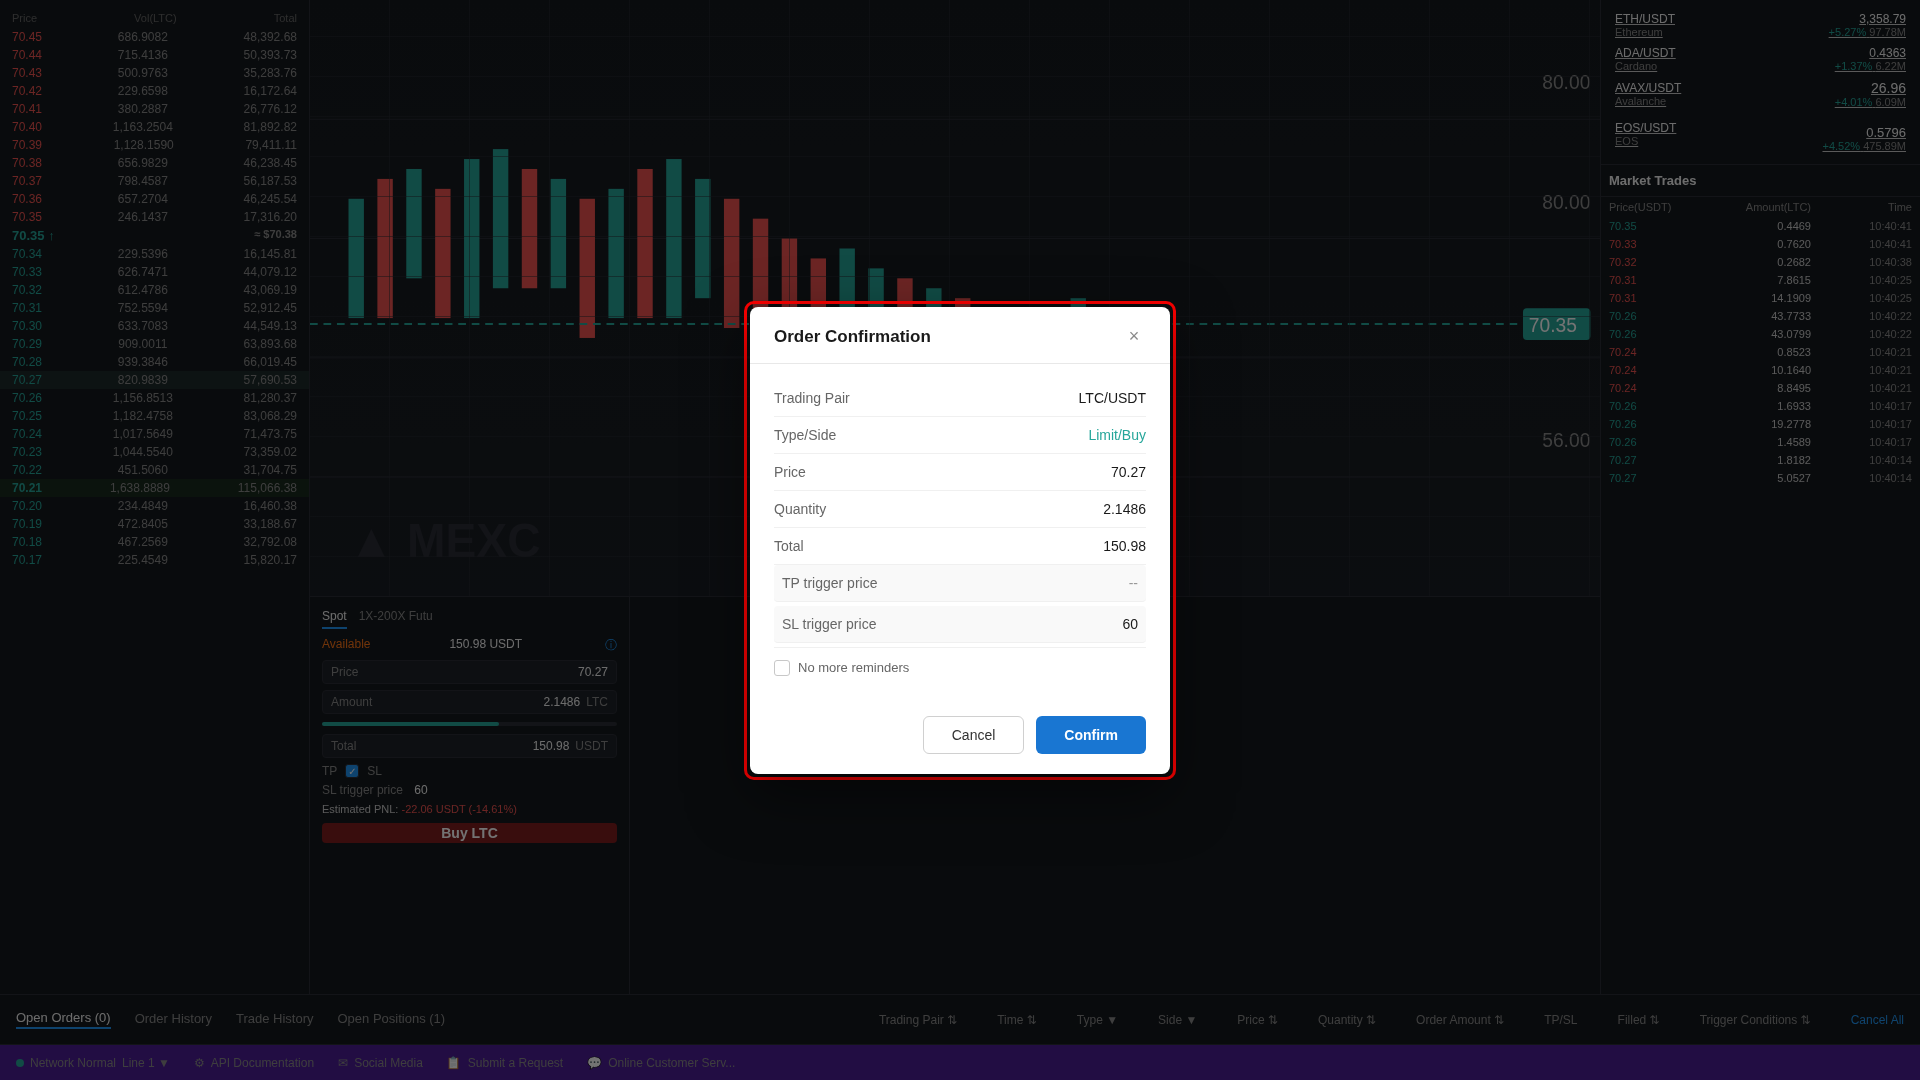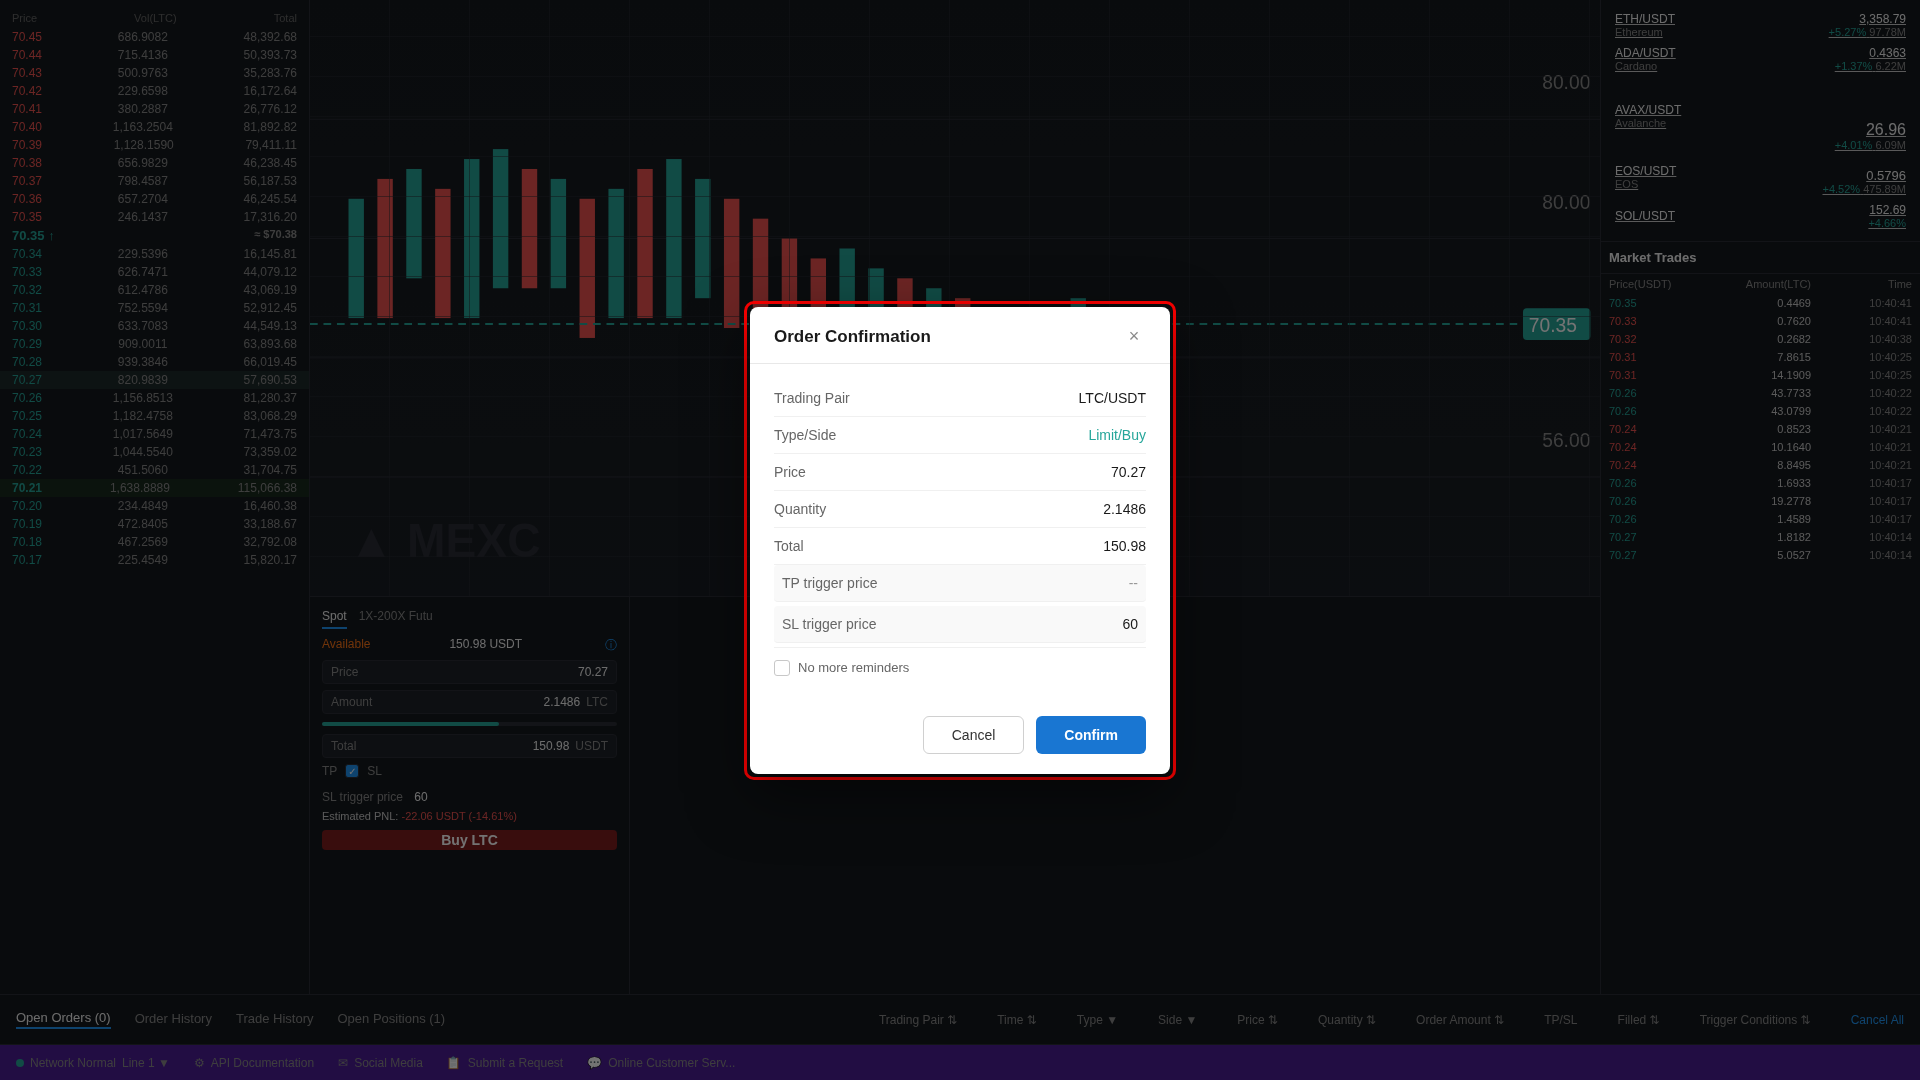--- a/index.html
+++ b/index.html
@@ -150,21 +150,21 @@
       height: 100%;
       width: 60%;
       background: #26a69a;
       border-radius: 2px;
     }
 
     .trade-form .tp-sl-row {
       display: flex;
       align-items: center;
       gap: 8px;
-      margin-bottom: 12px;
+      margin-bottom: 5px;
     }
     .trade-form .tp-sl-row .cb {
       width: 14px; height: 14px;
       border: 1px solid #2a2d35;
       border-radius: 3px;
       background: #2196f3;
       display: flex; align-items: center; justify-content: center;
     }
     .trade-form .cb-checked::after {
       content: '✓'; color: #fff; font-size: 10px;
@@ -703,41 +703,32 @@
             <div class="price-val" style="color:#f0f0f0;font-size:12px;">0.4363</div>
             <div style="font-size:11px;"><span class="change-pos">+1.37%</span> <span style="color:#8a8a8a;">6.22M</span></div>
           </div>
         </div>
         <div class="crypto-row">
           <div>
             <div class="pair">AVAX/USDT</div>
             <div style="font-size:11px;color:#8a8a8a;">Avalanche</div>
           </div>
           <div style="text-align:right;">
-            <div class="price-val" style="color:#f0f0f0;font-size:16px;margin-top:41px;">26.96</div>
+            <div class="price-val" style="color:#f0f0f0;font-size:14px;">26.96</div>
             <div style="font-size:11px;"><span class="change-pos">+4.01%</span> <span style="color:#8a8a8a;">6.09M</span></div>
           </div>
         </div>
         <div class="crypto-row">
           <div>
             <div class="pair">EOS/USDT</div>
             <div style="font-size:11px;color:#8a8a8a;">EOS</div>
           </div>
           <div style="text-align:right;">
             <div class="price-val" style="color:#f0f0f0;font-size:13px;margin-top:9px;">0.5796</div>
             <div style="font-size:11px;"><span class="change-pos">+4.52%</span> <span style="color:#8a8a8a;">475.89M</span></div>
-          </div>
-        </div>
-        <div class="crypto-row">
-          <div>
-            <div class="pair">SOL/USDT</div>
-          </div>
-          <div style="text-align:right;">
-            <div class="price-val" style="color:#f0f0f0;font-size:12px;">152.69</div>
-            <div style="font-size:11px;"><span class="change-pos">+4.66%</span></div>
           </div>
         </div>
       </div>
 
       <div class="market-trades-header">Market Trades</div>
       <div class="mt-table">
         <div class="mt-header">
           <span class="col1">Price(USDT)</span>
           <span class="col2">Amount(LTC)</span>
           <span class="col3">Time</span>

